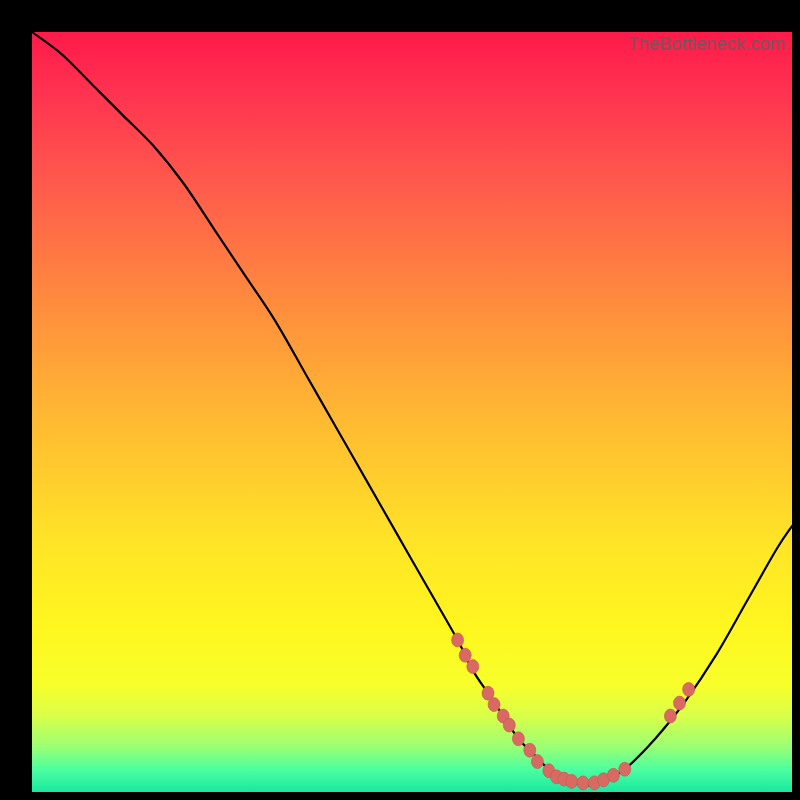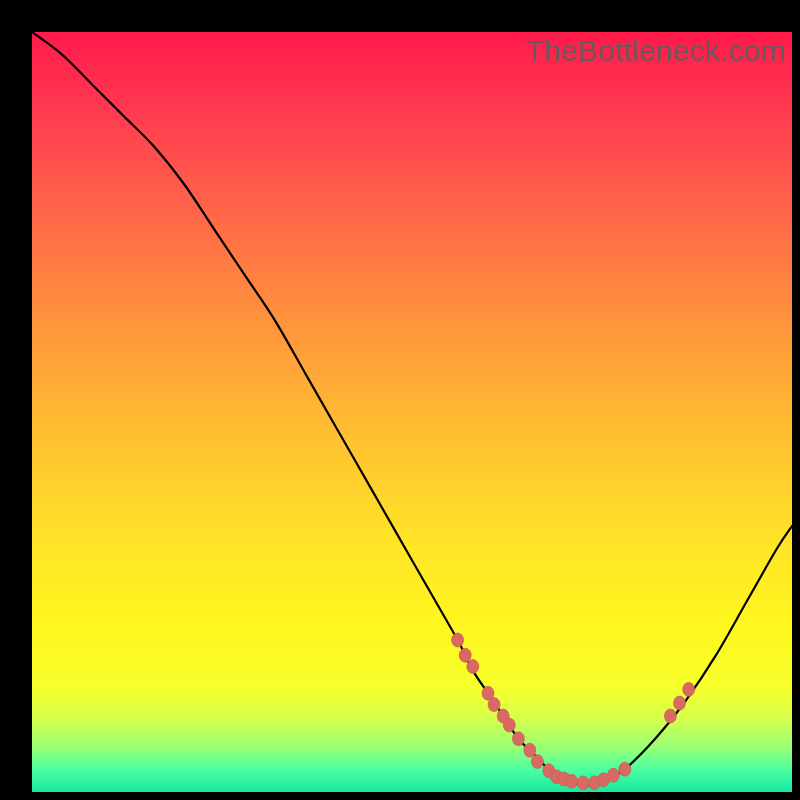--- a/index.html
+++ b/index.html
@@ -43,21 +43,21 @@
       #9cff73 94%,
       #4dffa0 97%,
       #18e8a0 100%
     );
   }
   .watermark {
     position: absolute;
     top: 2px;
     right: 6px;
     color: #5e5e5e;
-    font-size: 30px;
+    font-size: 18px;
     font-weight: 500;
     letter-spacing: 0.2px;
     opacity: 0.92;
   }
   svg.curve {
     position: absolute;
     inset: 0;
     width: 100%;
     height: 100%;
   }

